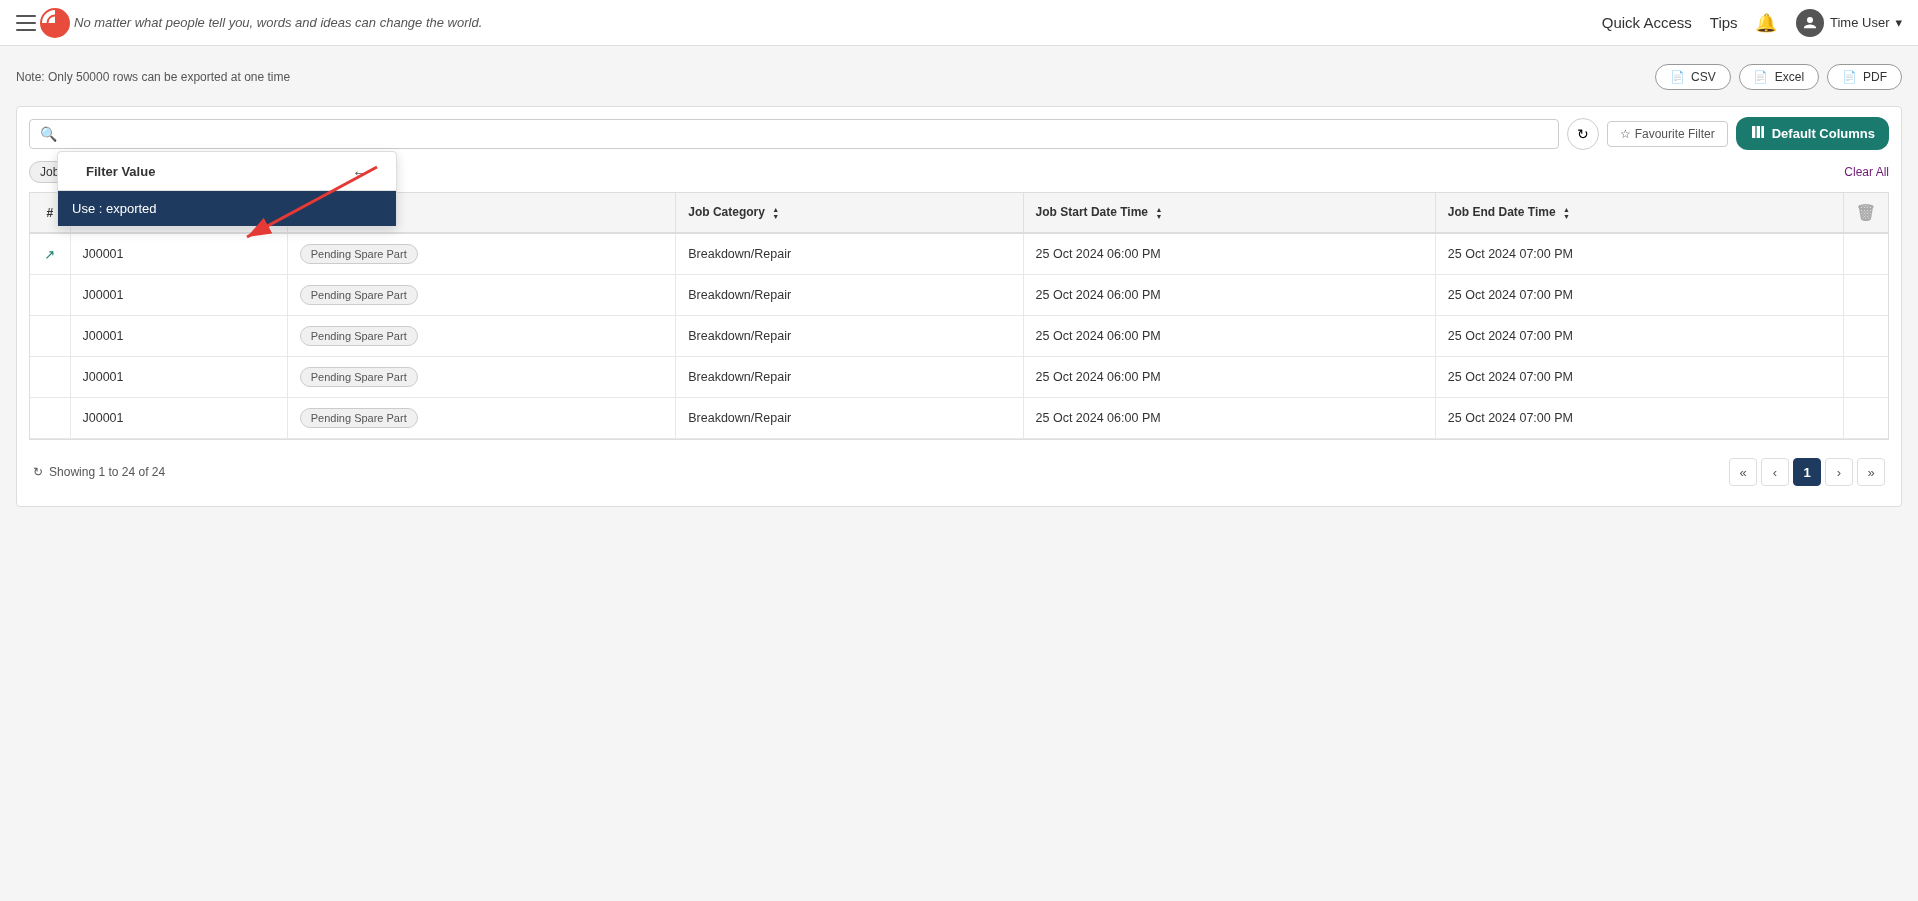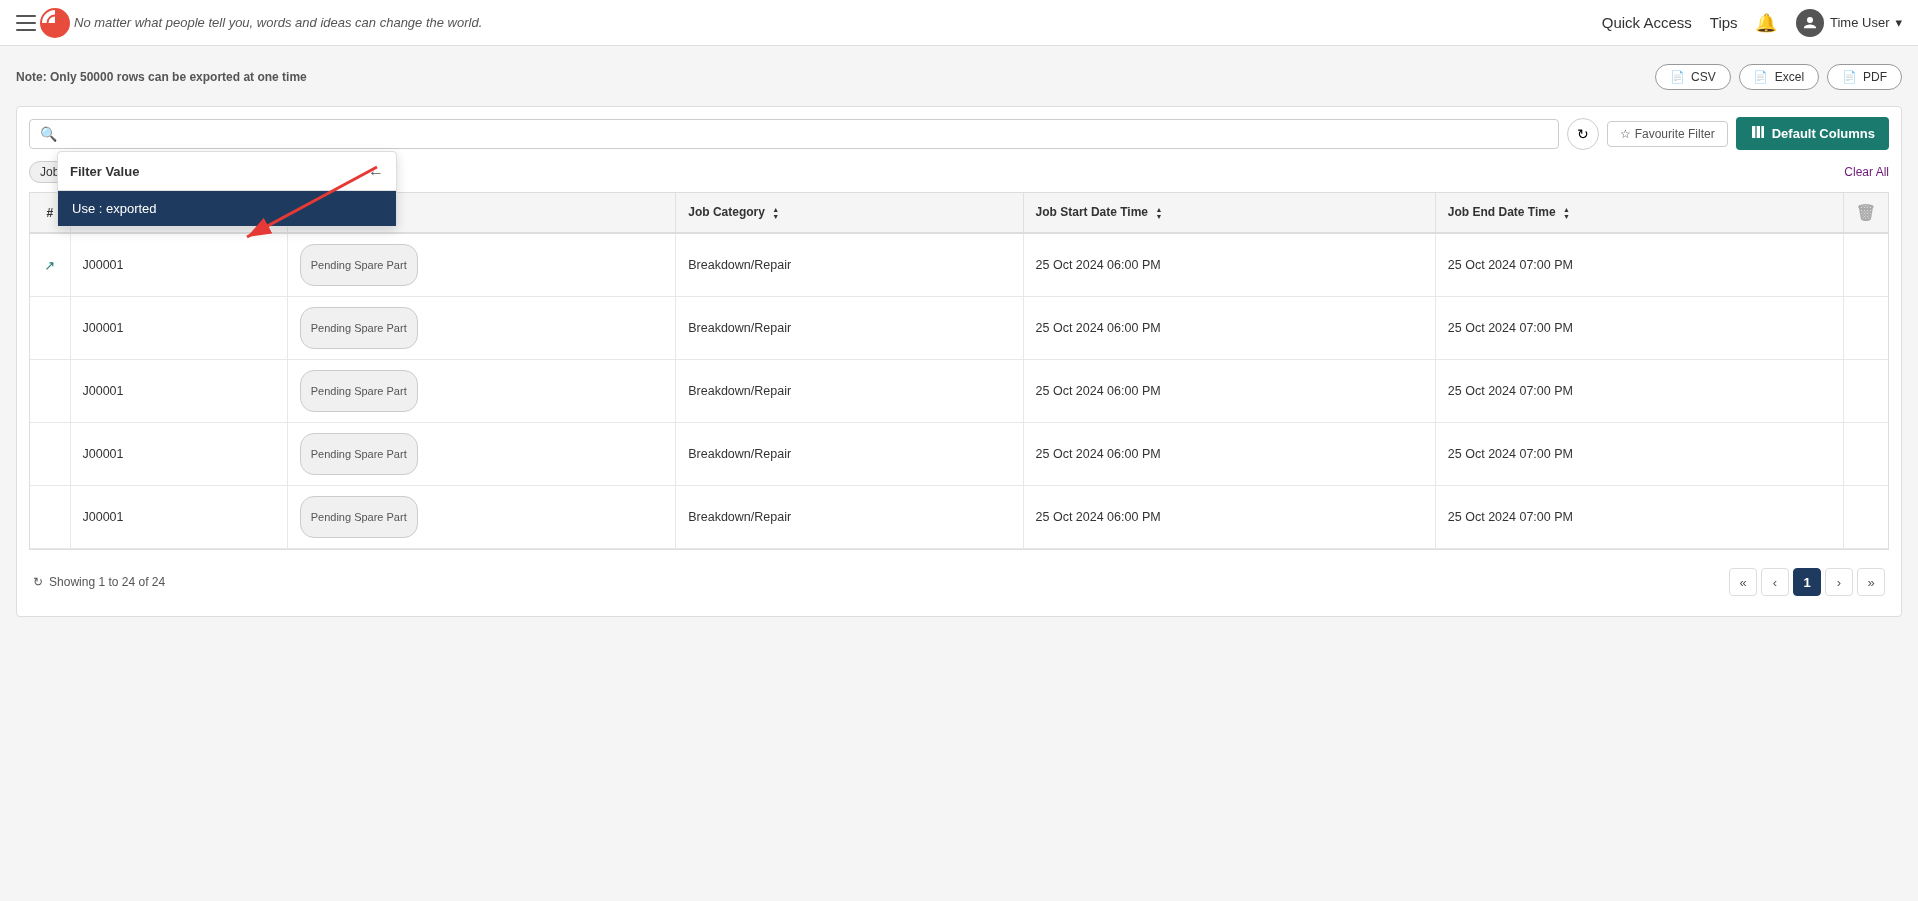--- a/index.html
+++ b/index.html
@@ -29,21 +29,21 @@
     .user-avatar svg { width: 18px; height: 18px; fill: #fff; }
 
     
     .main-content { padding: 10px 16px; }
 
     
     .export-bar {
       display: flex; align-items: center; justify-content: space-between;
       padding: 8px 0; margin-bottom: 8px;
     }
-    .export-note { font-size: 12px; color: #555; font-weight: 700; }
+    .export-note { font-size: 12px; color: #555; font-weight: 400; }
     .export-buttons { display: flex; gap: 8px; }
     .export-btn {
       display: flex; align-items: center; gap: 6px;
       border: 1.5px solid #999; background: #fff; padding: 5px 14px;
       border-radius: 20px; cursor: pointer; font-size: 12px; color: #333;
       font-weight: 500;
     }
 
     
     .filter-container {
@@ -67,21 +67,21 @@
       cursor: pointer; font-size: 14px;
     }
     .fav-filter-btn {
       display: flex; align-items: center; gap: 4px;
       border: 1.5px solid #ccc; background: #fff; padding: 5px 12px;
       border-radius: 4px; cursor: pointer; font-size: 12px; color: #555;
     }
     .default-cols-btn {
       display: flex; align-items: center; gap: 6px;
       background: #1a7a6e; color: #fff; border: none;
-      padding: 7px 14px; border-radius: 4px; cursor: pointer; font-size: 13px;
+      padding: 7px 14px; border-radius: 12px; cursor: pointer; font-size: 13px;
       font-weight: 600;
     }
 
     
     .filter-chips-row {
       display: flex; align-items: center; gap: 8px; margin-bottom: 8px;
       flex-wrap: wrap;
     }
     .filter-chip {
       display: flex; align-items: center; gap: 4px;
@@ -106,35 +106,35 @@
     td {
       padding: 10px 12px; font-size: 12.5px; color: #333;
       border-bottom: 1px solid #e8e8e8; border-right: 1px solid #e8e8e8;
     }
     td:last-child { border-right: none; }
     .sort-icon { display: inline-flex; flex-direction: column; margin-left: 4px; line-height: 1; vertical-align: middle; }
     .sort-icon span { font-size: 7px; line-height: 1; }
     .hash-col { width: 40px; text-align: center; }
     .ext-link-icon { color: #1a7a6e; font-size: 13px; cursor: pointer; }
     .status-badge {
-      display: inline-block; padding: 14px 10px; border-radius: 14px;
+      display: inline-block; padding: 3px 10px; border-radius: 14px;
       background: #f0f0f0; border: 1px solid #ccc; font-size: 11px; color: #555;
       white-space: nowrap;
     }
     .col-trash { width: 30px; text-align: center; color: #aaa; cursor: pointer; font-size: 16px; }
 
     
     .filter-dropdown {
       position: absolute; top: 44px; left: 40px; width: 340px;
       background: #fff; border: 1px solid #ddd; border-radius: 4px;
       box-shadow: 0 4px 12px rgba(0,0,0,0.15); z-index: 100;
     }
     .filter-dropdown-header {
       display: flex; align-items: center; justify-content: space-between;
-      padding: 10px 12px; border-bottom: 1px solid #e0e0e0; font-weight: 600; font-size: 13px;
+      padding: 10px 28px; border-bottom: 1px solid #e0e0e0; font-weight: 600; font-size: 13px;
     }
     .filter-dropdown-back { cursor: pointer; font-size: 16px; color: #555; }
     .filter-option {
       padding: 10px 14px; background: #1e3a5f; color: #fff;
       font-size: 13px; cursor: pointer; font-weight: 500;
     }
 
     
     .red-arrow {
       position: absolute; top: 50px; left: 200px; z-index: 200;

